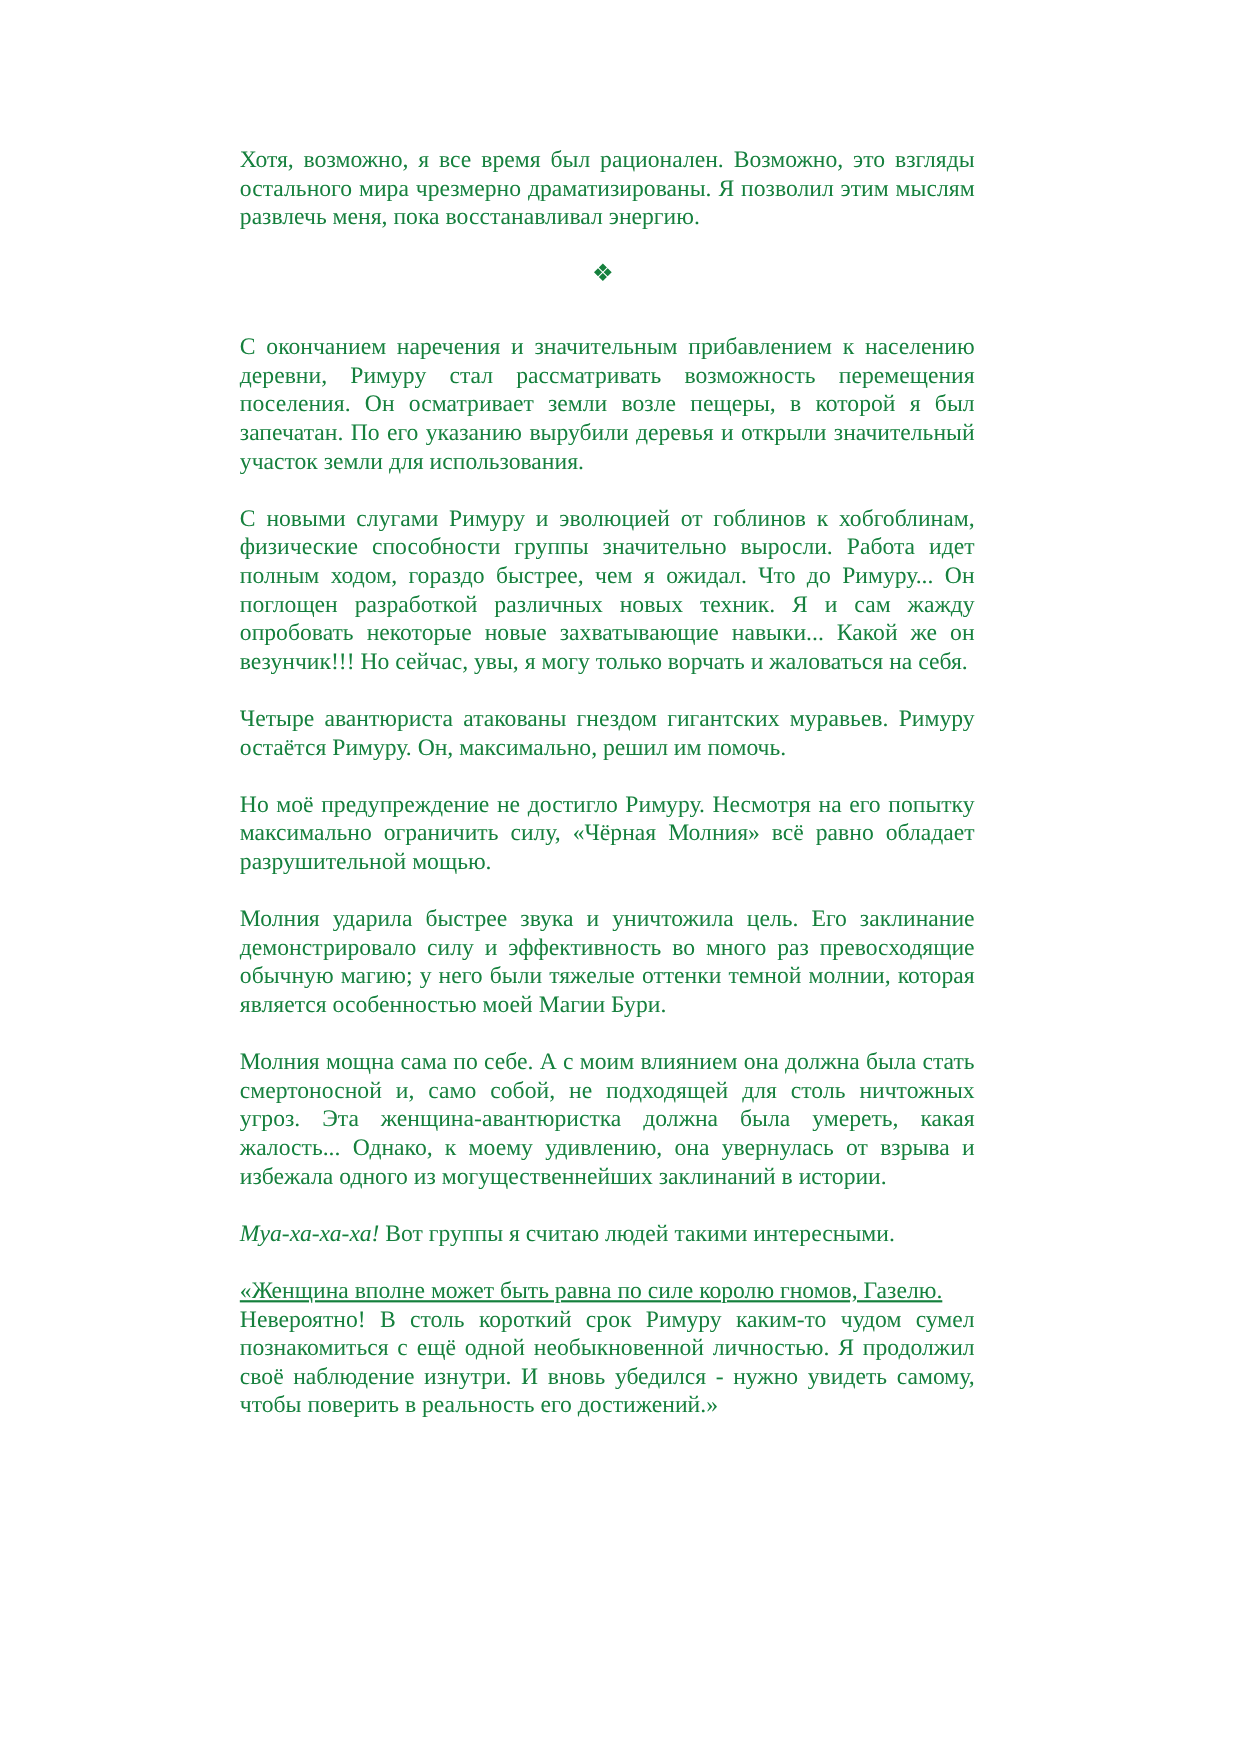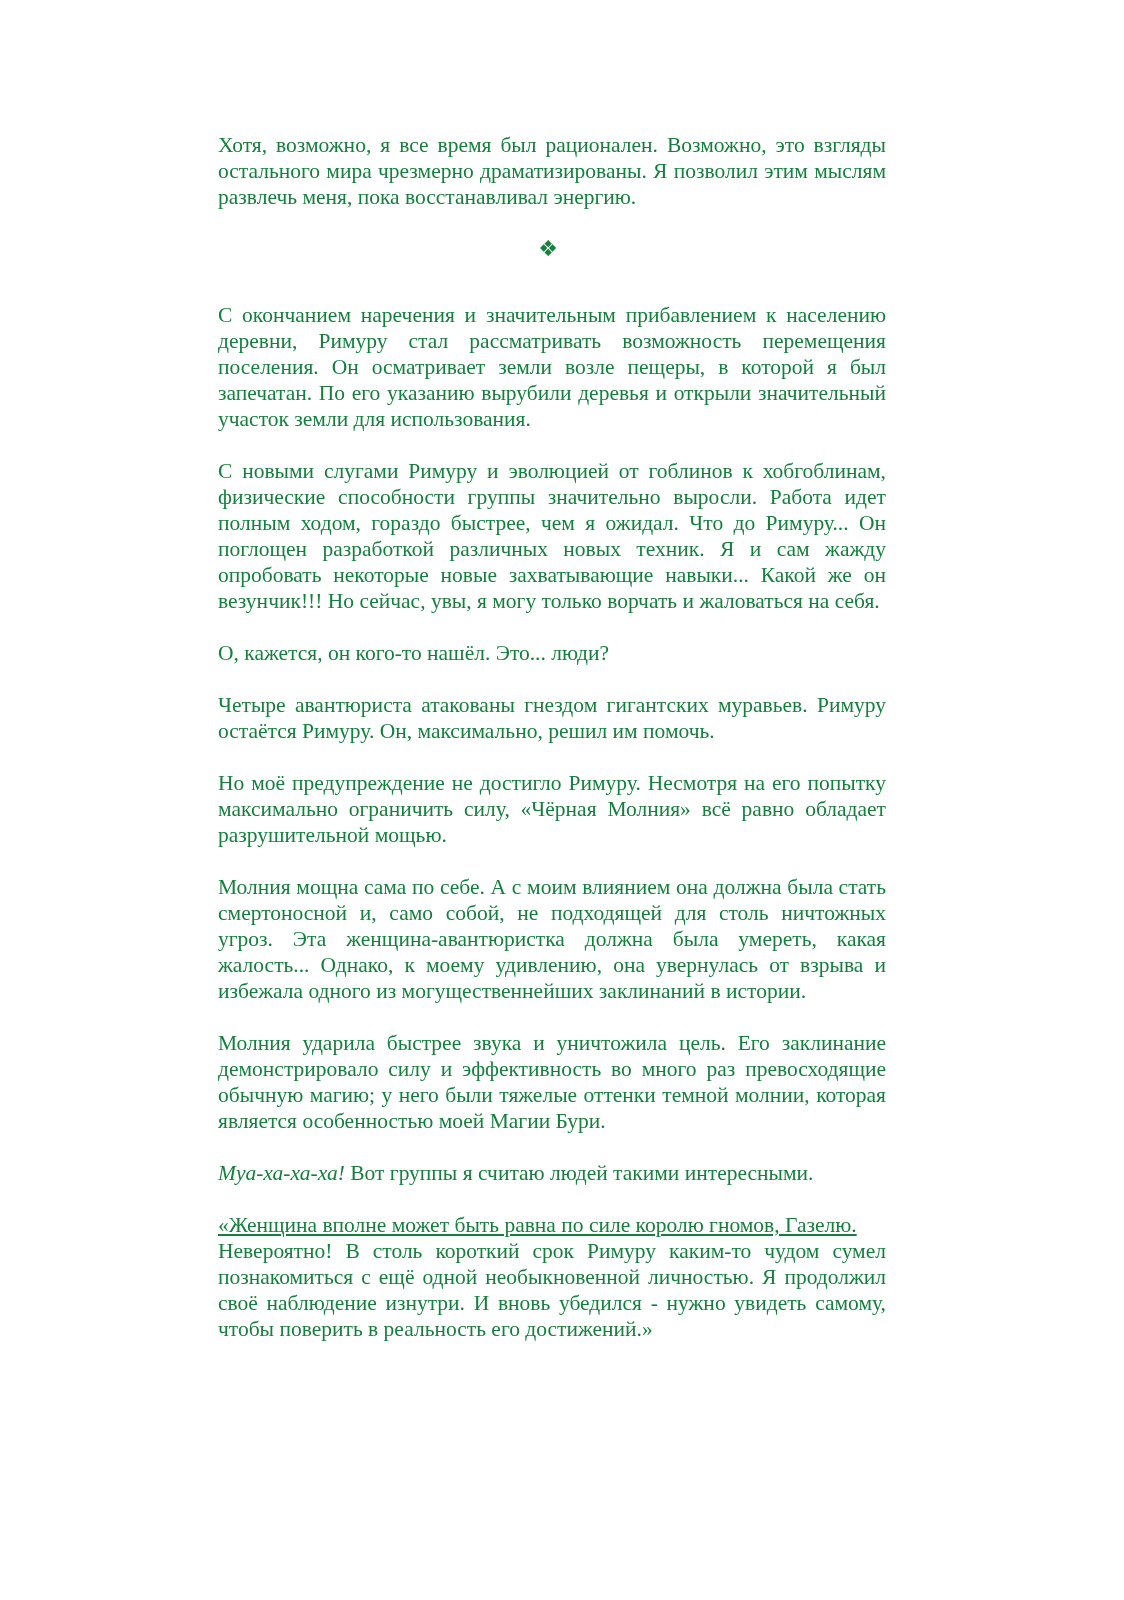--- a/index.html
+++ b/index.html
@@ -53,21 +53,20 @@
 
 <div class="page">
   <p class="para">Хотя, возможно, я все время был рационален. Возможно, это взгляды остального мира чрезмерно драматизированы. Я позволил этим мыслям развлечь меня, пока восстанавливал энергию.</p>
 
   <div class="sep">
     <span>❖</span>
   </div>
 
   <p class="para">С окончанием наречения и значительным прибавлением к населению деревни, Римуру стал рассматривать возможность перемещения поселения. Он осматривает земли возле пещеры, в которой я был запечатан. По его указанию вырубили деревья и открыли значительный участок земли для использования.</p>
   <p class="para">С новыми слугами Римуру и эволюцией от гоблинов к хобгоблинам, физические способности группы значительно выросли. Работа идет полным ходом, гораздо быстрее, чем я ожидал. Что до Римуру... Он поглощен разработкой различных новых техник. Я и сам жажду опробовать некоторые новые захватывающие навыки... Какой же он везунчик!!! Но сейчас, увы, я могу только ворчать и жаловаться на себя.</p>
-  <p class="para">О, кажется, он кого-то нашёл. Это... люди?</p>
   <p class="para">Четыре авантюриста атакованы гнездом гигантских муравьев. Римуру остаётся Римуру. Он, максимально, решил им помочь.</p>
   <p class="para">Но моё предупреждение не достигло Римуру. Несмотря на его попытку максимально ограничить силу, «Чёрная Молния» всё равно обладает разрушительной мощью.</p>
+  <p class="para">Молния ударила быстрее звука и уничтожила цель. Его заклинание демонстрировало силу и эффективность во много раз превосходящие обычную магию; у него были тяжелые оттенки темной молнии, которая является особенностью моей Магии Бури.</p>
   <p class="para">Молния мощна сама по себе. А с моим влиянием она должна была стать смертоносной и, само собой, не подходящей для столь ничтожных угроз. Эта женщина-авантюристка должна была умереть, какая жалость... Однако, к моему удивлению, она увернулась от взрыва и избежала одного из могущественнейших заклинаний в истории.</p>
-  <p class="para">Молния ударила быстрее звука и уничтожила цель. Его заклинание демонстрировало силу и эффективность во много раз превосходящие обычную магию; у него были тяжелые оттенки темной молнии, которая является особенностью моей Магии Бури.</p>
   <p class="para"><span class="it">Муа-ха-ха-ха!</span><span> Вот группы я считаю людей такими интересными.</span></p>
   <p class="para tight">«Женщина вполне может быть равна по силе королю гномов, Газелю.</p>
   <p class="para">Невероятно! В столь короткий срок Римуру каким-то чудом сумел познакомиться с ещё одной необыкновенной личностью. Я продолжил своё наблюдение изнутри. И вновь убедился - нужно увидеть самому, чтобы поверить в реальность его достижений.»</p>
 </div>
 
 </body></html>

